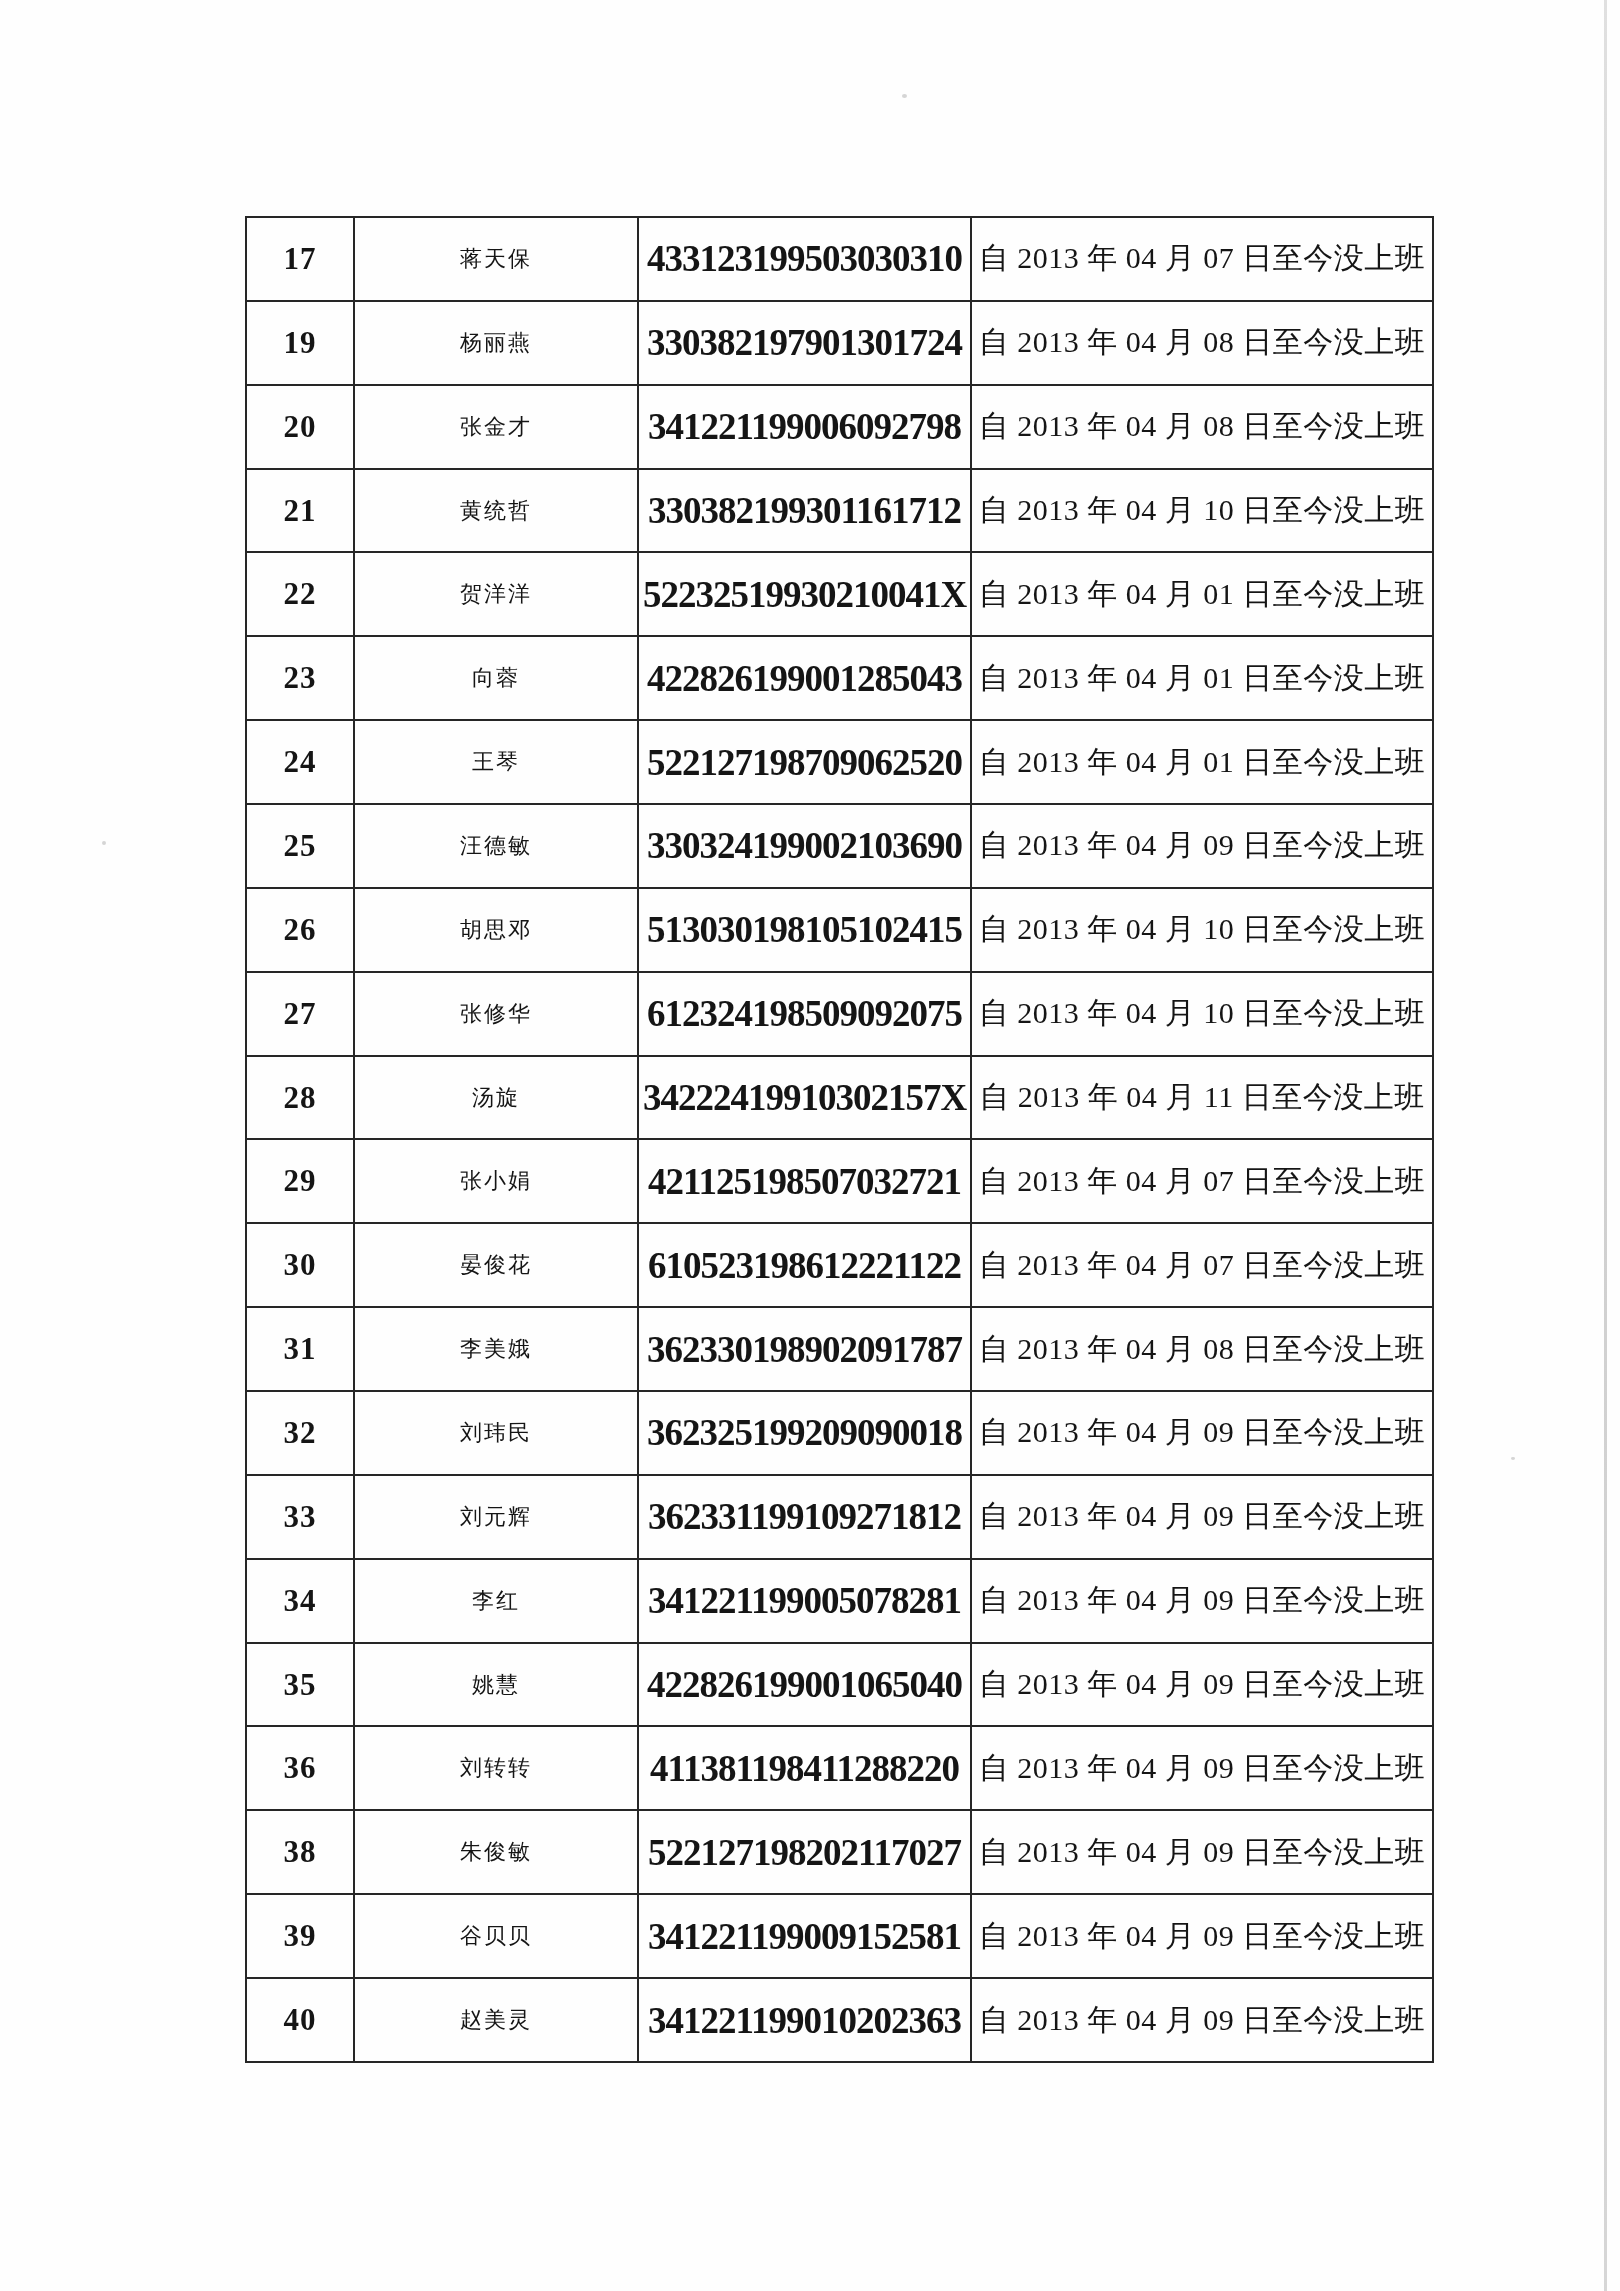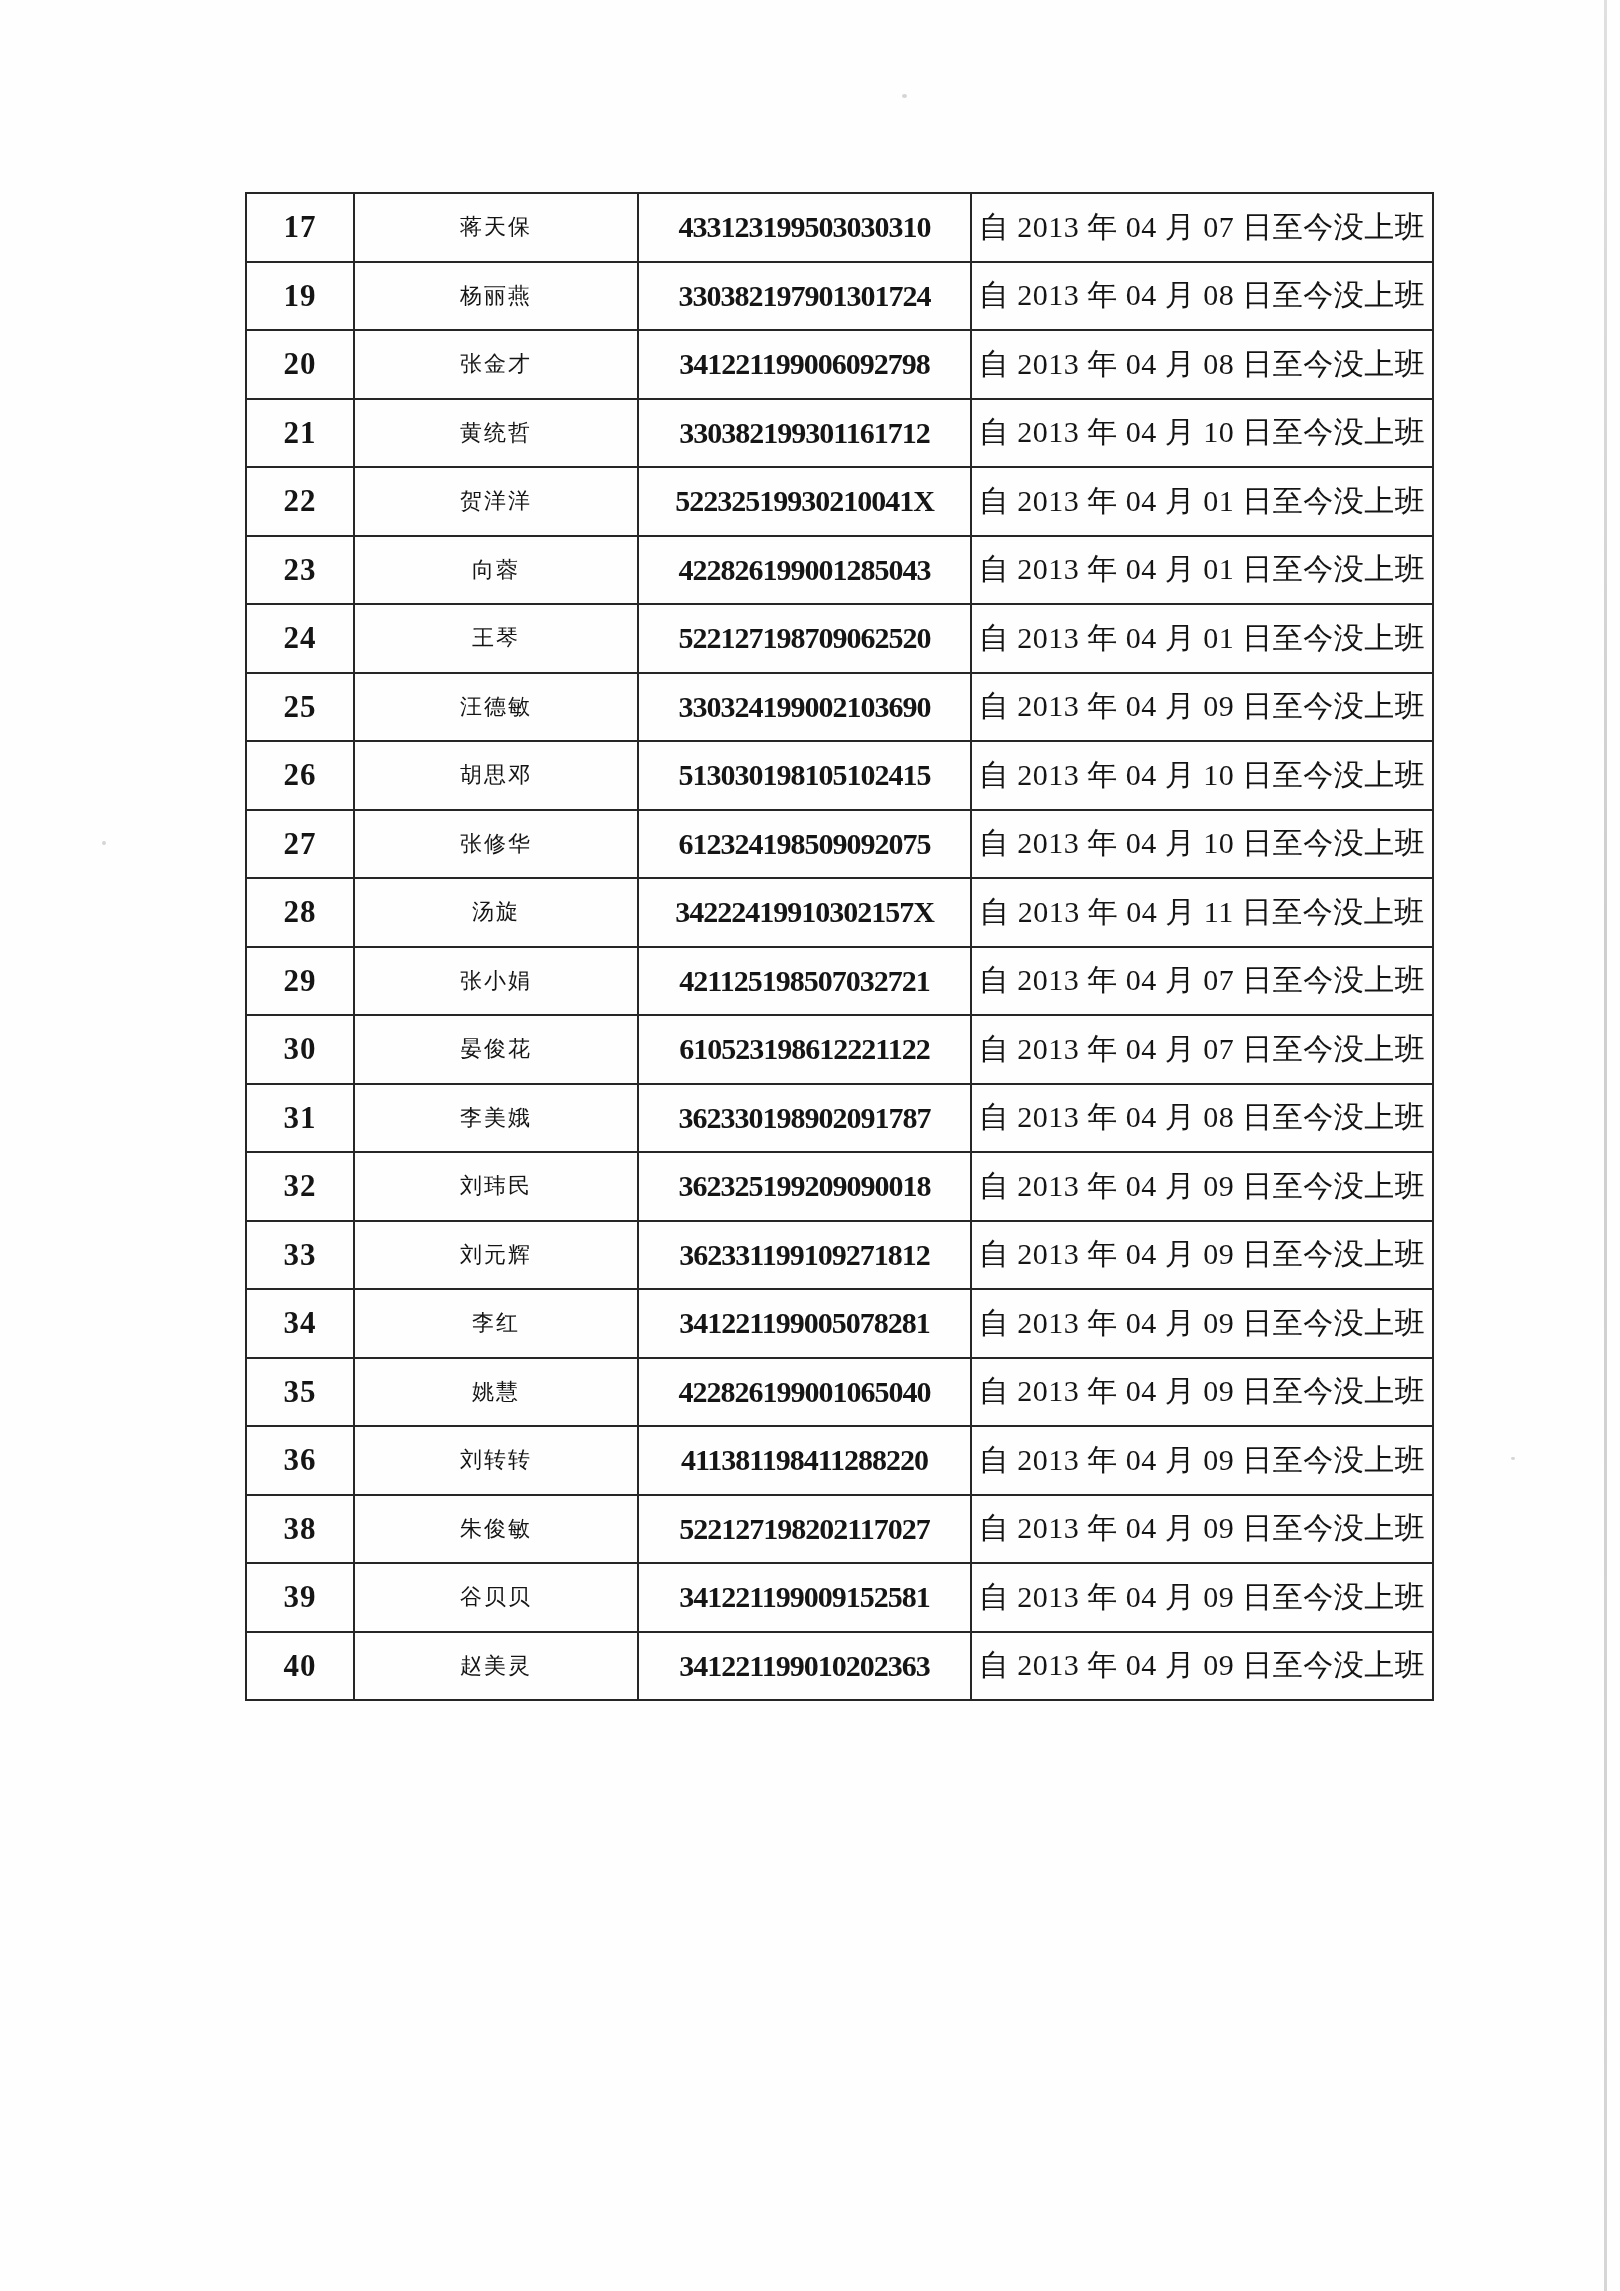--- a/index.html
+++ b/index.html
@@ -29,22 +29,22 @@
     background: #b9b9b9;
     border-radius: 50%;
     opacity: 0.6;
   }
   .speck.s1 { left: 902px; top: 94px; }
   .speck.s2 { left: 102px; top: 841px; width: 3.9px; height: 3.9px; }
   .speck.s3 { left: 1511px; top: 1457px; width: 3.9px; height: 2.9px; }
 
   table.roster {
     position: absolute;
-    left: 245px; top: 192px;
-    width: 1187px; height: 1509px;
+    left: 245px; top: 216px;
+    width: 1187px; height: 1847px;
     border-collapse: collapse;
     table-layout: fixed;
   }
   table.roster td {
     border: 2px solid #262626;
     text-align: center;
     vertical-align: middle;
     padding: 0;
     overflow: hidden;
     white-space: nowrap;
@@ -58,21 +58,21 @@
     font-weight: bold;
     font-size: 31px;
     letter-spacing: 1px;
   }
   td.name {
     font-size: 22px;
     letter-spacing: 2px;
   }
   td.id {
     font-weight: bold;
-    font-size: 30px;
+    font-size: 37px;
     letter-spacing: -1px;
   }
   td.status {
     font-size: 30px;
     letter-spacing: 0.5px;
     margin-top: 29px;
   }
 </style>
 </head>
 <body>

